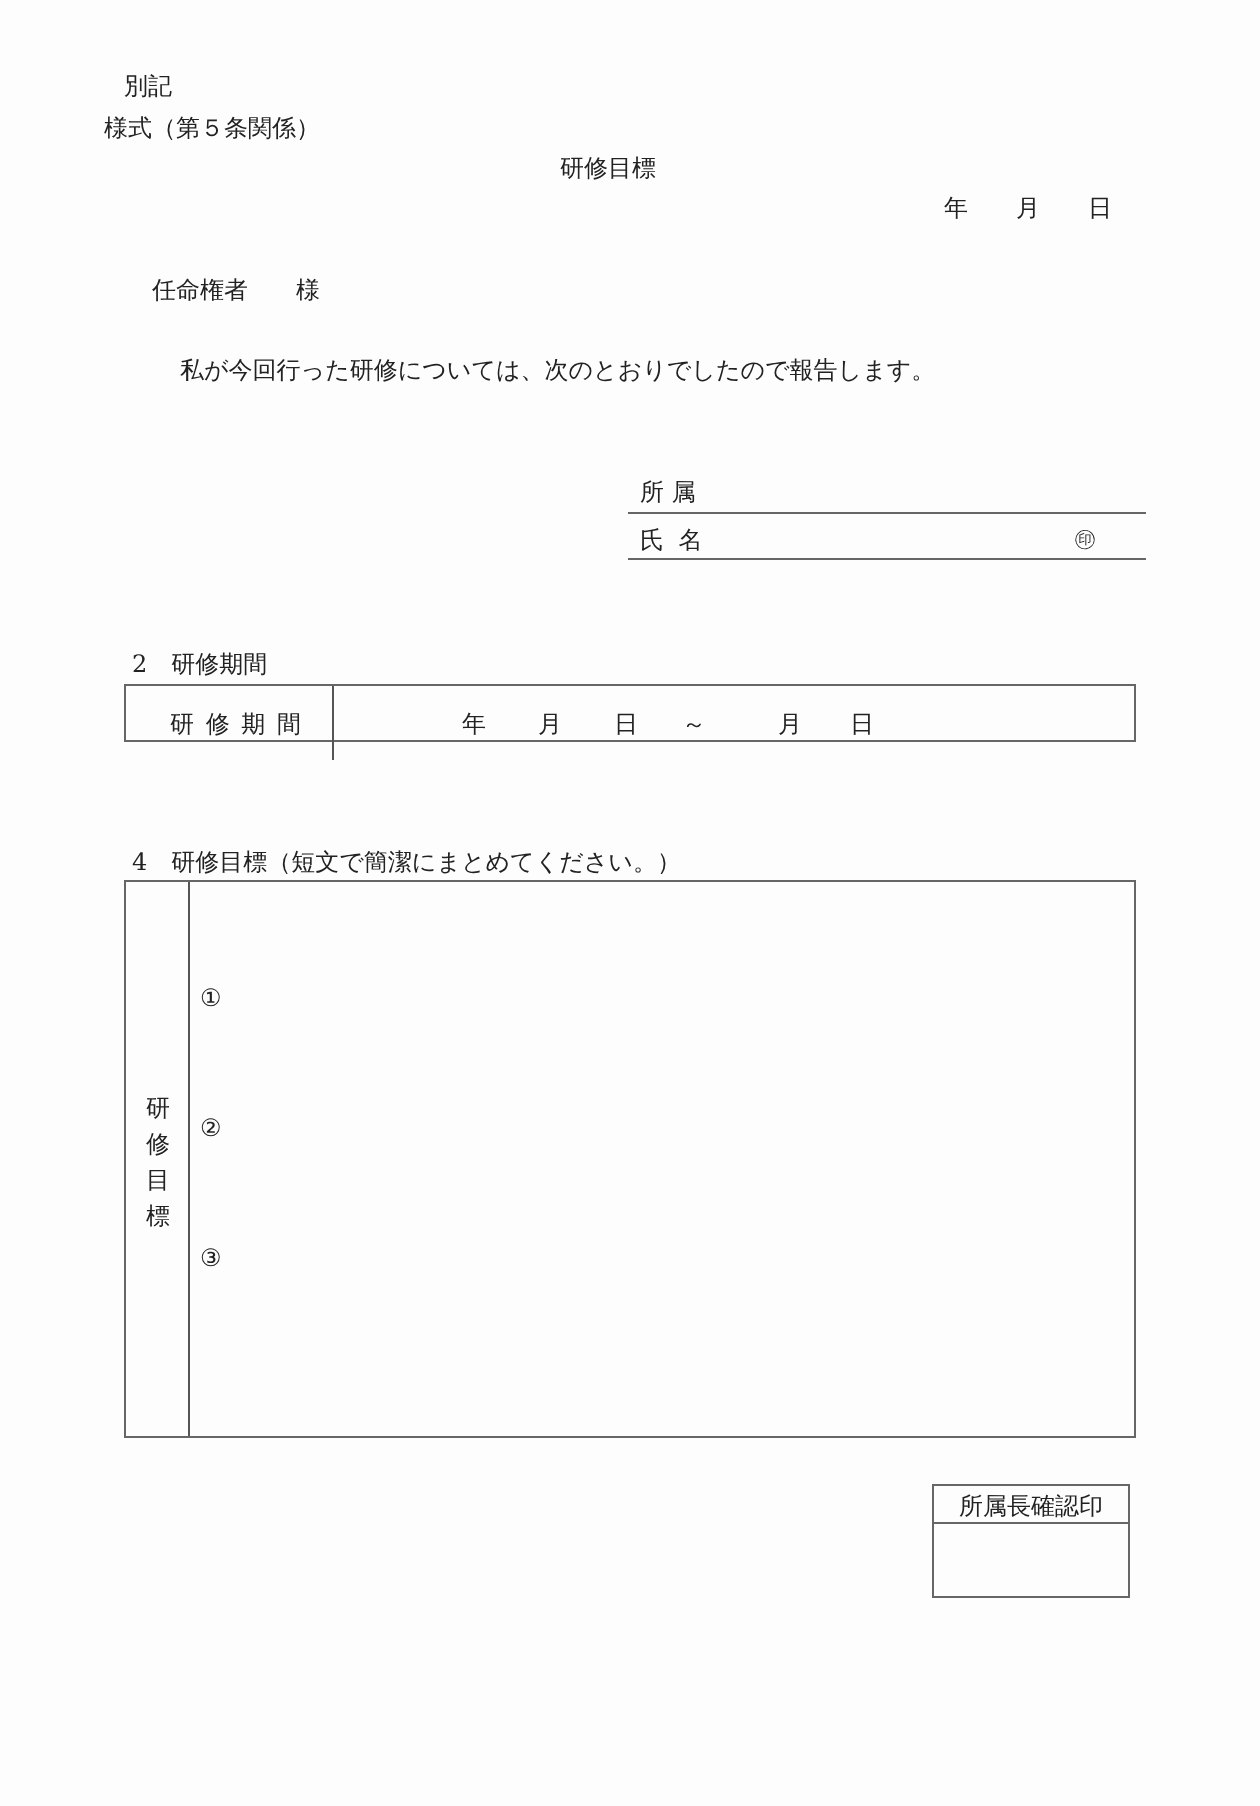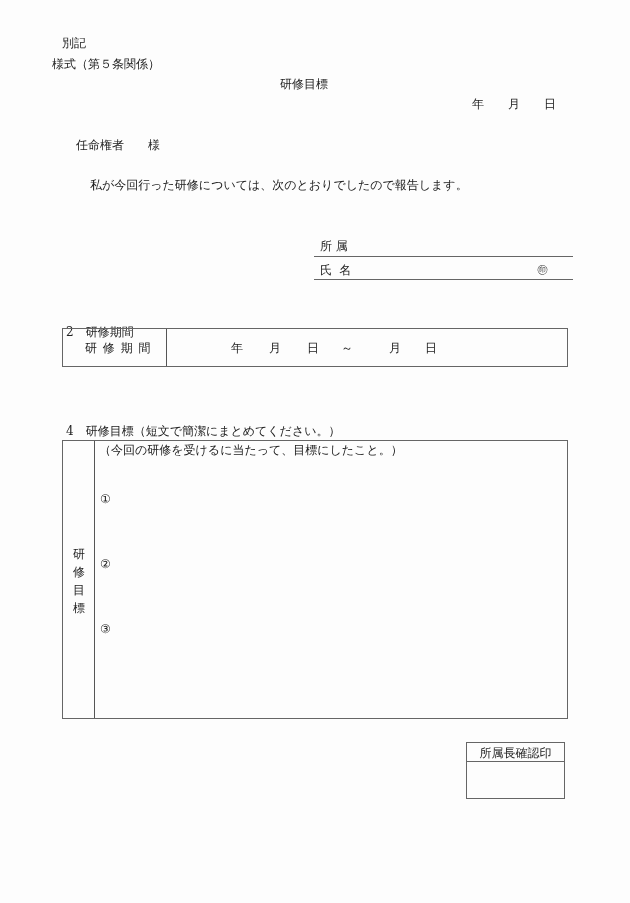--- a/index.html
+++ b/index.html
@@ -31,21 +31,21 @@
 
 <div class="abs" style="left:90px;top:177px;">私が今回行った研修については、次のとおりでしたので報告します。</div>
 
 <div class="abs" style="left:320px;top:238px;">所 属</div>
 <div class="hline" style="left:314px;top:256px;width:259px;"></div>
 <div class="abs" style="left:320px;top:262px;font-family:Liberation Mono, monospace;">氏 名</div>
 <div class="abs" style="left:537px;top:262px;font-size:11px;">㊞</div>
 <div class="hline" style="left:314px;top:279px;width:259px;"></div>
 
 <div class="abs" style="left:66px;top:324px;">2　研修期間</div>
-<div class="box" style="left:62px;top:328px;width:506px;height:39px;">
+<div class="box" style="left:62px;top:342px;width:506px;height:29px;">
   <div class="vline" style="left:103px;top:0;height:37px;"></div>
   <div class="abs" style="left:22px;top:11px;letter-spacing:1px;">研 修 期 間</div>
   <div>
     <span class="abs" style="left:168px;top:11px;">年</span>
     <span class="abs" style="left:206px;top:11px;">月</span>
     <span class="abs" style="left:244px;top:11px;">日</span>
     <span class="abs" style="left:278px;top:11px;">～</span>
     <span class="abs" style="left:326px;top:11px;">月</span>
     <span class="abs" style="left:362px;top:11px;">日</span>
   </div>
@@ -53,21 +53,20 @@
 
 <div class="abs" style="left:66px;top:423px;">4　研修目標（短文で簡潔にまとめてください。）</div>
 <div class="box" style="left:62px;top:440px;width:506px;height:279px;">
   <div class="vline" style="left:31px;top:0;height:277px;"></div>
   <div class="abs" style="left:10px;top:104px;line-height:18px;white-space:normal;width:14px;">
     <div>研</div>
     <div>修</div>
     <div>目</div>
     <div>標</div>
   </div>
-  <div class="abs" style="left:36px;top:1px;">（今回の研修を受けるに当たって、目標にしたこと。）</div>
   <div class="abs" style="left:37px;top:51px;">①</div>
   <div class="abs" style="left:37px;top:116px;">②</div>
   <div class="abs" style="left:37px;top:181px;">③</div>
 </div>
 
 <div class="box" style="left:466px;top:742px;width:99px;height:57px;">
   <div class="abs" style="left:0;top:2px;width:97px;text-align:center;">所属長確認印</div>
   <div class="hline" style="left:0;top:18px;width:97px;"></div>
 </div>
 

